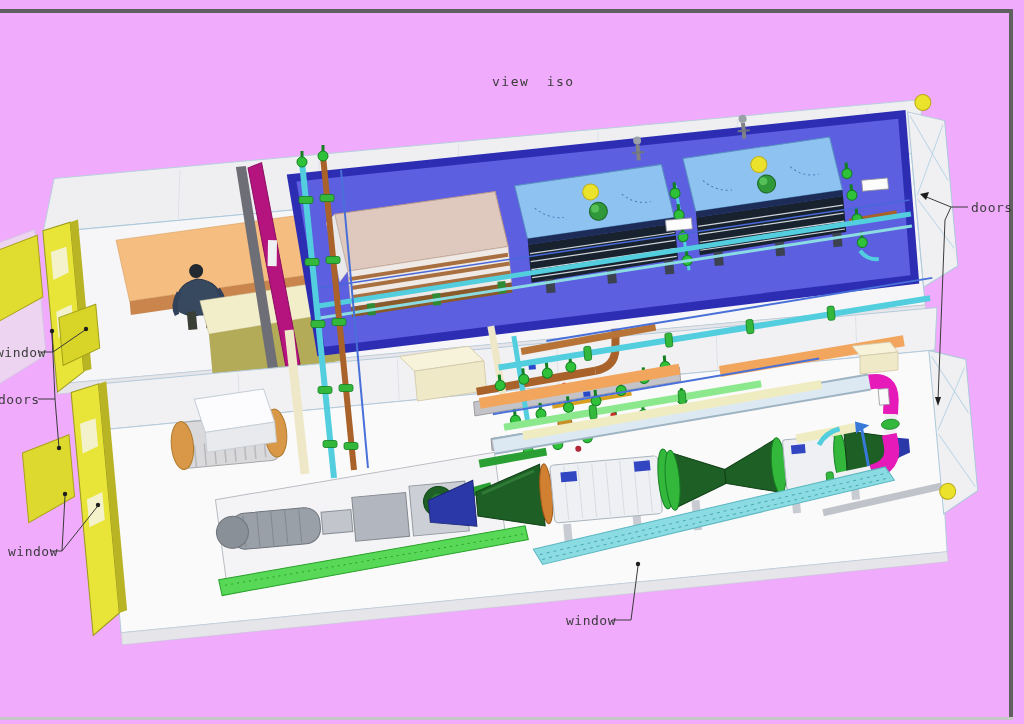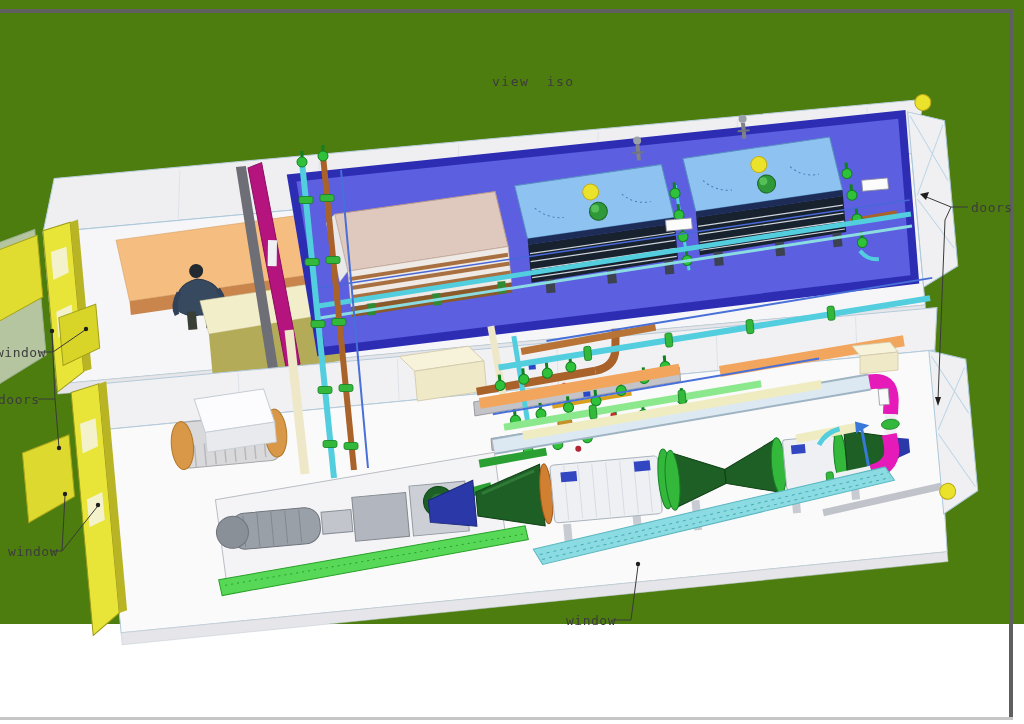--- a/index.html
+++ b/index.html
@@ -1,16 +1,16 @@
 <!DOCTYPE html>
 <html><head>
 <meta charset="utf-8">
 <style>
   html,body{margin:0;padding:0;background:#fff;width:1024px;height:724px;overflow:hidden;}
-  #canvas{position:relative;width:1024px;height:624px;background:#4d7c0f;}
+  #canvas{position:relative;width:1024px;height:724px;background:#f0abfc;}
   svg{display:block;}
   .lbl{font-family:"DejaVu Sans Mono","Liberation Mono",monospace;font-size:13px;fill:#3c3c3c;letter-spacing:0.5px;}
   .title-lbl{font-family:"DejaVu Sans Mono","Liberation Mono",monospace;font-size:13px;fill:#3c3c3c;letter-spacing:1.5px;word-spacing:8px;}
   .leader{stroke:#3a3a3a;stroke-width:1;fill:none;}
   .dot{fill:#1e1e1e;}
   .arrow{fill:#1e1e1e;}
   .seam{stroke:#dde2e8;stroke-width:1;fill:none;}
   .brace{stroke:#bcd6e6;stroke-width:1;fill:none;}
   .louverline{stroke:#cfd4da;stroke-width:1.2;}
   .dasharc{stroke:#4878b8;stroke-width:1;fill:none;stroke-dasharray:2,3;}

